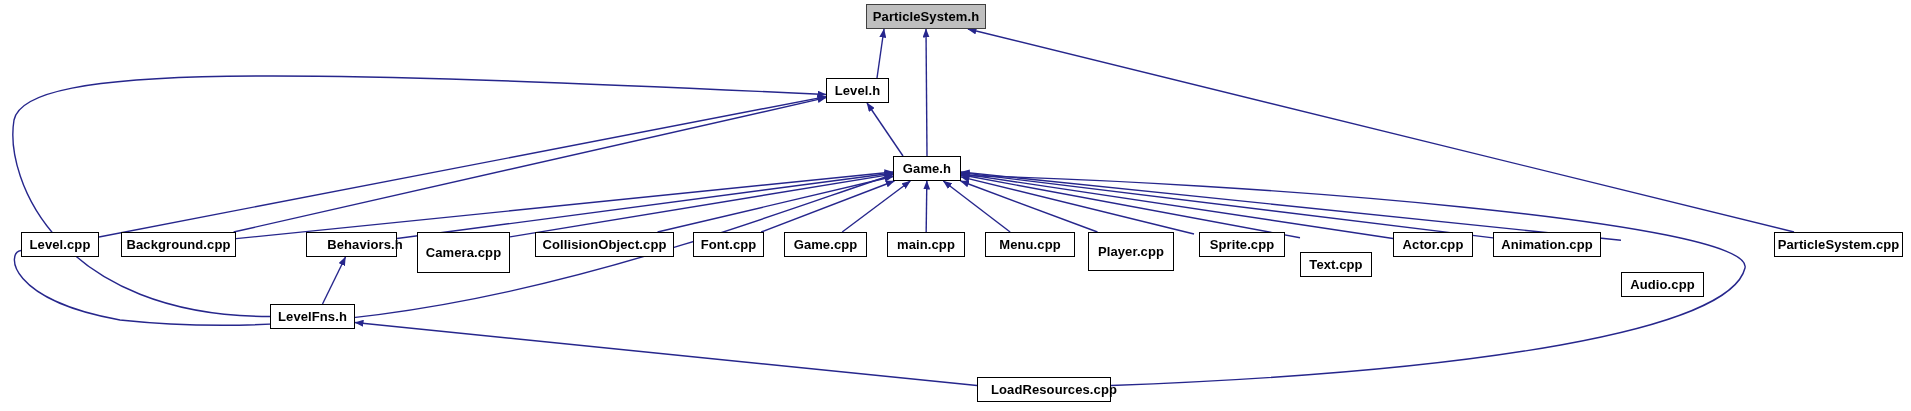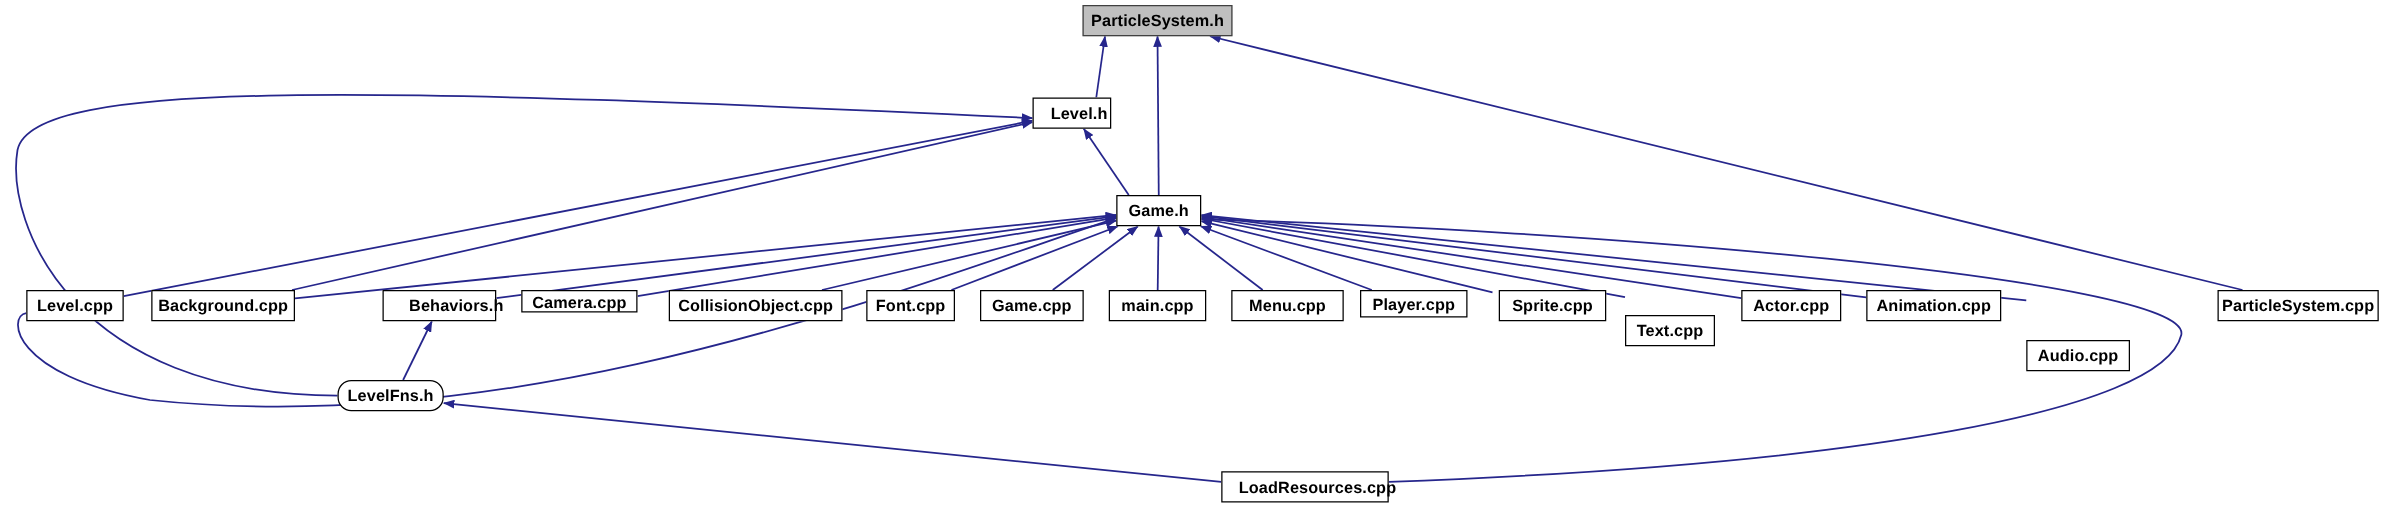--- a/index.html
+++ b/index.html
@@ -89,75 +89,75 @@
         <path d="M 1111 385.5 C 1480 372, 1730 330, 1745 268 C 1756 222, 1240 182, 961 175.5"></path>
         <path d="M 322.5 304 L 345.5 257"></path>
         <path d="M 977 385.5 L 355 322.5"></path>
       </g>
   </svg>
 
   <div id="node-layer">
       <div class="graph-node root" style="left: 866px; top: 4px; width: 120px; height: 25px;">
         <span class="node-label">ParticleSystem.h</span>
       </div>
-      <div class="graph-node" style="left: 826px; top: 78px; width: 63px; height: 25px; justify-content: flex-end;">
+      <div class="graph-node" style="left: 826px; top: 78px; width: 63px; height: 25px;">
         <span class="node-label">Level.h</span>
       </div>
       <div class="graph-node" style="left: 893px; top: 156px; width: 68px; height: 25px;">
         <span class="node-label">Game.h</span>
       </div>
       <div class="graph-node" style="left: 21px; top: 232px; width: 78px; height: 25px;">
         <span class="node-label">Level.cpp</span>
       </div>
       <div class="graph-node" style="left: 121px; top: 232px; width: 115px; height: 25px;">
         <span class="node-label">Background.cpp</span>
       </div>
       <div class="graph-node" style="left: 306px; top: 232px; width: 91px; height: 25px; padding-left: 27px;">
         <span class="node-label">Behaviors.h</span>
       </div>
-      <div class="graph-node" style="left: 417px; top: 232px; width: 93px; height: 18px;">
+      <div class="graph-node" style="left: 417px; top: 232px; width: 93px; height: 41px;">
         <span class="node-label">Camera.cpp</span>
       </div>
       <div class="graph-node" style="left: 535px; top: 232px; width: 139px; height: 25px;">
         <span class="node-label">CollisionObject.cpp</span>
       </div>
       <div class="graph-node" style="left: 693px; top: 232px; width: 71px; height: 25px;">
         <span class="node-label">Font.cpp</span>
       </div>
       <div class="graph-node" style="left: 784px; top: 232px; width: 83px; height: 25px;">
         <span class="node-label">Game.cpp</span>
       </div>
       <div class="graph-node" style="left: 887px; top: 232px; width: 78px; height: 25px;">
         <span class="node-label">main.cpp</span>
       </div>
       <div class="graph-node" style="left: 985px; top: 232px; width: 90px; height: 25px;">
         <span class="node-label">Menu.cpp</span>
       </div>
-      <div class="graph-node" style="left: 1088px; top: 232px; width: 86px; height: 22px;">
+      <div class="graph-node" style="left: 1088px; top: 232px; width: 86px; height: 39px;">
         <span class="node-label">Player.cpp</span>
       </div>
       <div class="graph-node" style="left: 1176px; top: 232px; width: 86px; height: 25px; margin-left: 23px;">
         <span class="node-label">Sprite.cpp</span>
       </div>
       <div class="graph-node" style="left: 1300px; top: 232px; width: 72px; height: 25px; margin-top: 20px;">
         <span class="node-label">Text.cpp</span>
       </div>
       <div class="graph-node" style="left: 1393px; top: 232px; width: 80px; height: 25px;">
         <span class="node-label">Actor.cpp</span>
       </div>
       <div class="graph-node" style="left: 1493px; top: 232px; width: 108px; height: 25px;">
         <span class="node-label">Animation.cpp</span>
       </div>
       <div class="graph-node" style="left: 1621px; top: 232px; width: 83px; height: 25px; margin-top: 40px;">
         <span class="node-label">Audio.cpp</span>
       </div>
       <div class="graph-node" style="left: 1774px; top: 232px; width: 129px; height: 25px;">
         <span class="node-label">ParticleSystem.cpp</span>
       </div>
-      <div class="graph-node" style="left: 270px; top: 304px; width: 85px; height: 25px; border-radius: 11px;">
+      <div class="graph-node" style="left: 270px; top: 304px; width: 85px; height: 25px;">
         <span class="node-label">LevelFns.h</span>
       </div>
       <div class="graph-node" style="left: 977px; top: 377px; width: 134px; height: 25px; padding-left: 20px;">
         <span class="node-label">LoadResources.cpp</span>
       </div>
     </div>
 
 </div>
 
 </body></html>

